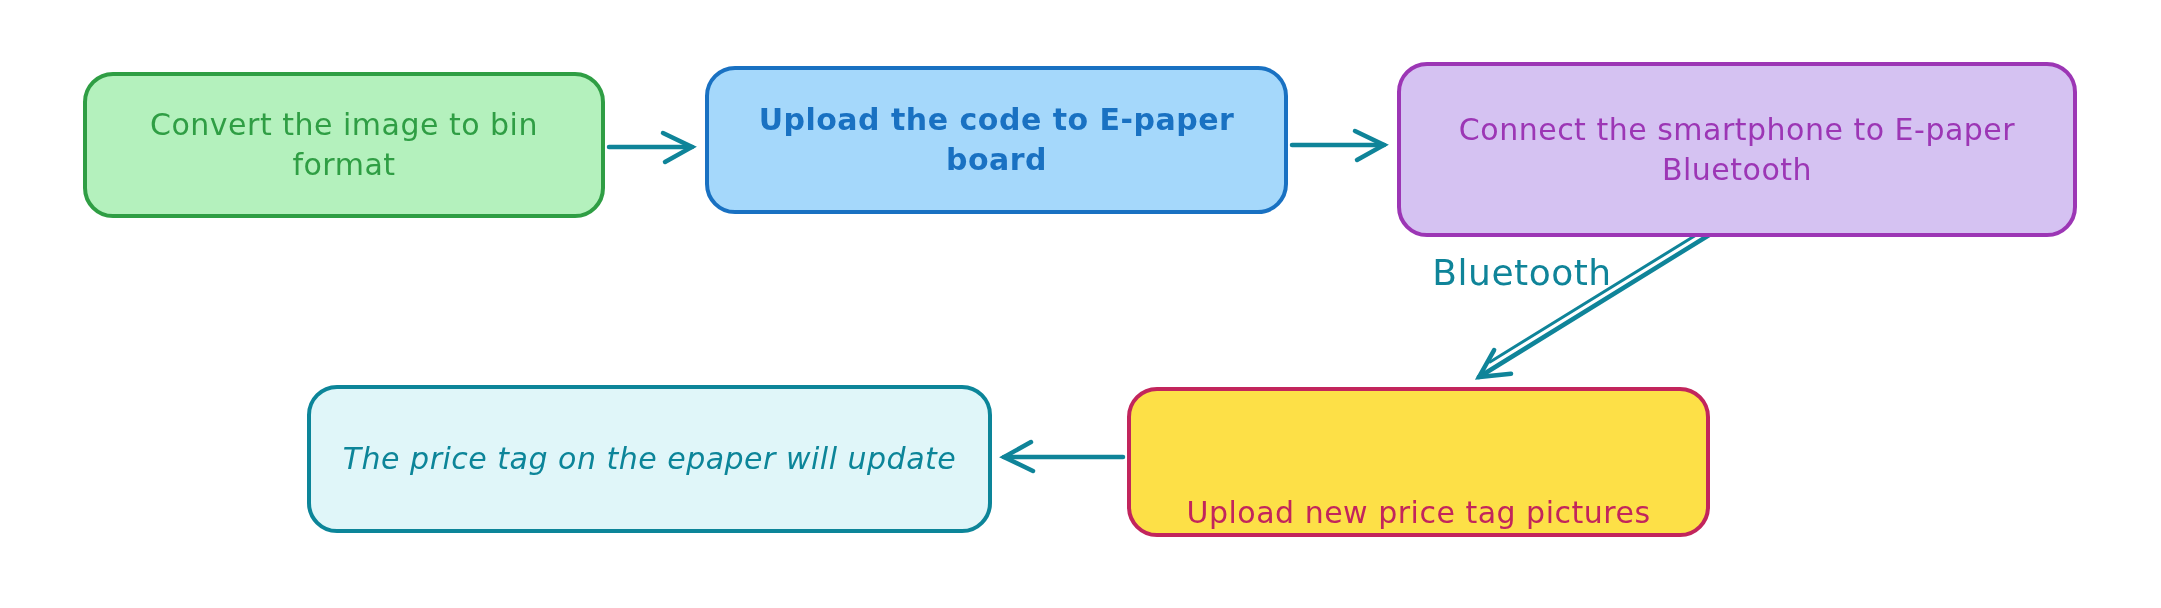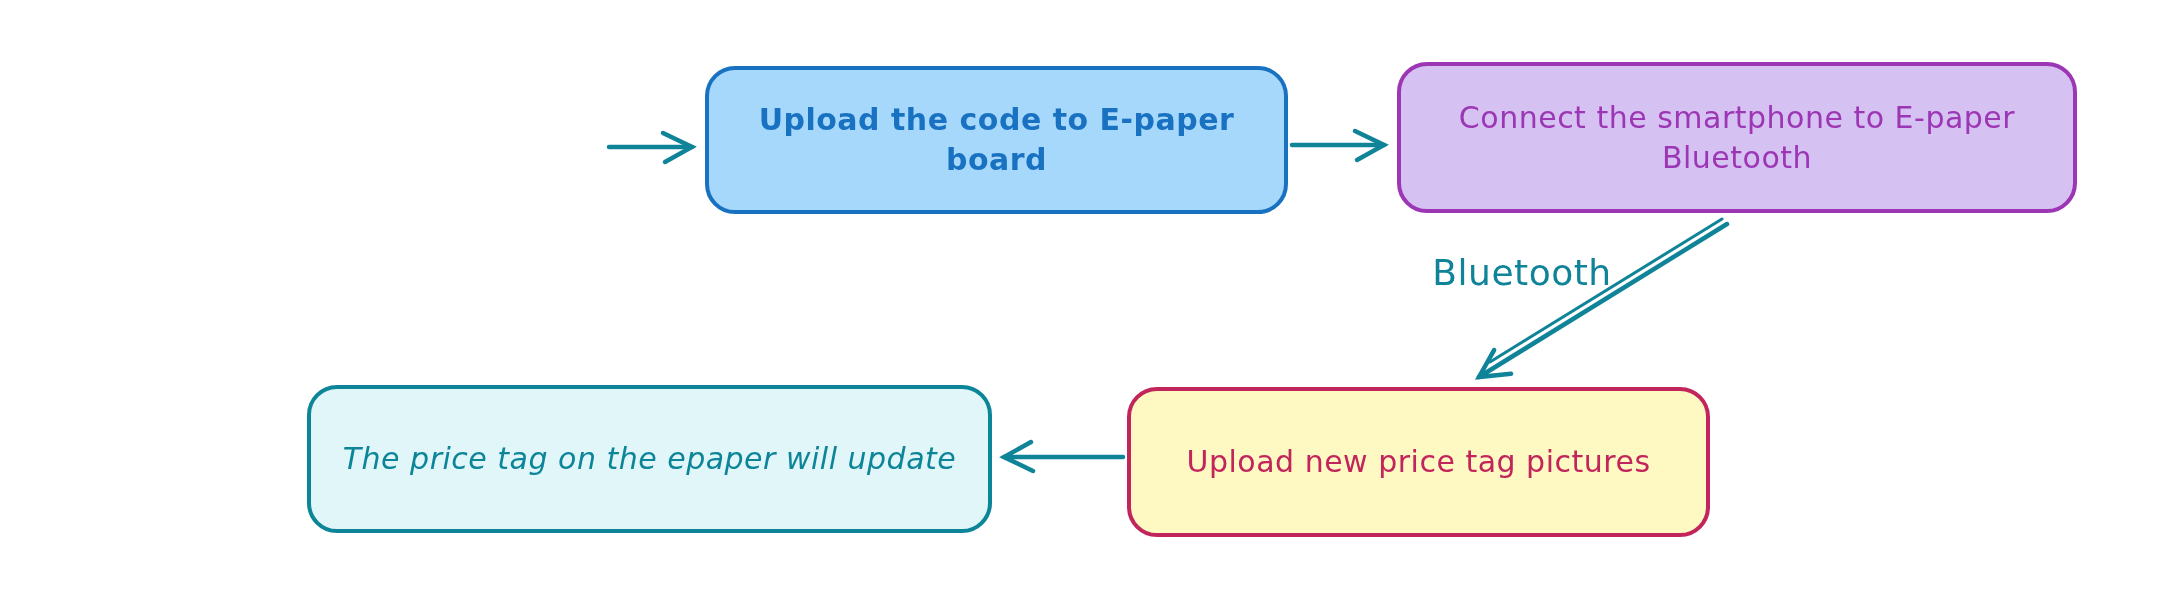--- a/index.html
+++ b/index.html
@@ -34,21 +34,21 @@
     justify-content: center;
     text-align: center;
     font-size: 30px;
     line-height: 40px;
     letter-spacing: 0.5px;
     padding: 0 24px;
     cursor: pointer;
   }
   .n0 { left: 83px;   top: 72px;  width: 522px; height: 146px; }
   .n1 { left: 705px;  top: 66px;  width: 583px; height: 148px; font-weight: bold; }
-  .n2 { left: 1397px; top: 62px;  width: 680px; height: 151px; }
+  .n2 { left: 1397px; top: 62px;  width: 680px; height: 175px; }
   .n3 { left: 1127px; top: 387px; width: 583px; height: 150px; }
   .n4 { left: 307px;  top: 385px; width: 685px; height: 148px; }
   .edge-label {
     position: absolute;
     left: 1432px;
     top: 252px;
     width: 180px;
     text-align: center;
     font-size: 36px;
     letter-spacing: 0.5px;
@@ -66,30 +66,33 @@
         <path d="M -29 -14 L 0 0 L -27 15" fill="none" stroke="var(--arrow, #0f8499)" stroke-width="4.5" stroke-linecap="round"></path>
       </marker>
     </defs>
     <line x1="609" y1="147" x2="692" y2="147" stroke="var(--arrow, #0f8499)" stroke-width="4.5" stroke-linecap="round" marker-end="url(#ah)"></line>
     <line x1="1292" y1="145" x2="1384" y2="145" stroke="var(--arrow, #0f8499)" stroke-width="4.5" stroke-linecap="round" marker-end="url(#ah)"></line>
     <line x1="1727" y1="224" x2="1479" y2="377" stroke="var(--arrow, #0f8499)" stroke-width="4.5" stroke-linecap="round" marker-end="url(#ah)"></line>
     <line x1="1722" y1="219" x2="1490" y2="362" stroke="var(--arrow, #0f8499)" stroke-width="3" stroke-linecap="round"></line>
     <line x1="1123" y1="457" x2="1004" y2="457" stroke="var(--arrow, #0f8499)" stroke-width="4.5" stroke-linecap="round" marker-end="url(#ah)"></line>
   </svg>
 
+  <div class="node n0" style="background: rgb(180, 241, 189); border-color: rgb(47, 158, 68); color: rgb(47, 158, 68);">
+    <span>Convert the image to bin format</span>
+  </div>
 
   <div class="node n1" style="background: rgb(165, 216, 251); border-color: rgb(25, 113, 194); color: rgb(25, 113, 194);">
     <span>Upload the code to E-paper board</span>
   </div>
 
   <div class="node n2" style="background: rgb(213, 194, 242); border-color: rgb(156, 54, 181); color: rgb(156, 54, 181);">
     <span>Connect the smartphone to E-paper Bluetooth</span>
   </div>
 
-  <div class="node n3" style="background: #fef9c3; border-color: rgb(194, 37, 92); color: rgb(194, 37, 92);">
+  <div class="node n3" style="background: #fde047; border-color: rgb(194, 37, 92); color: rgb(194, 37, 92); align-items: flex-end;">
     <span>Upload new price tag pictures</span>
   </div>
 
   <div class="node n4" style="background: rgb(224, 246, 249); border-color: rgb(12, 133, 153); color: rgb(12, 133, 153); font-style: italic;">
     <span>The price tag on the epaper will update</span>
   </div>
 
   <div class="edge-label" style="color: rgb(15, 132, 153);">Bluetooth</div>
 
 </div>

